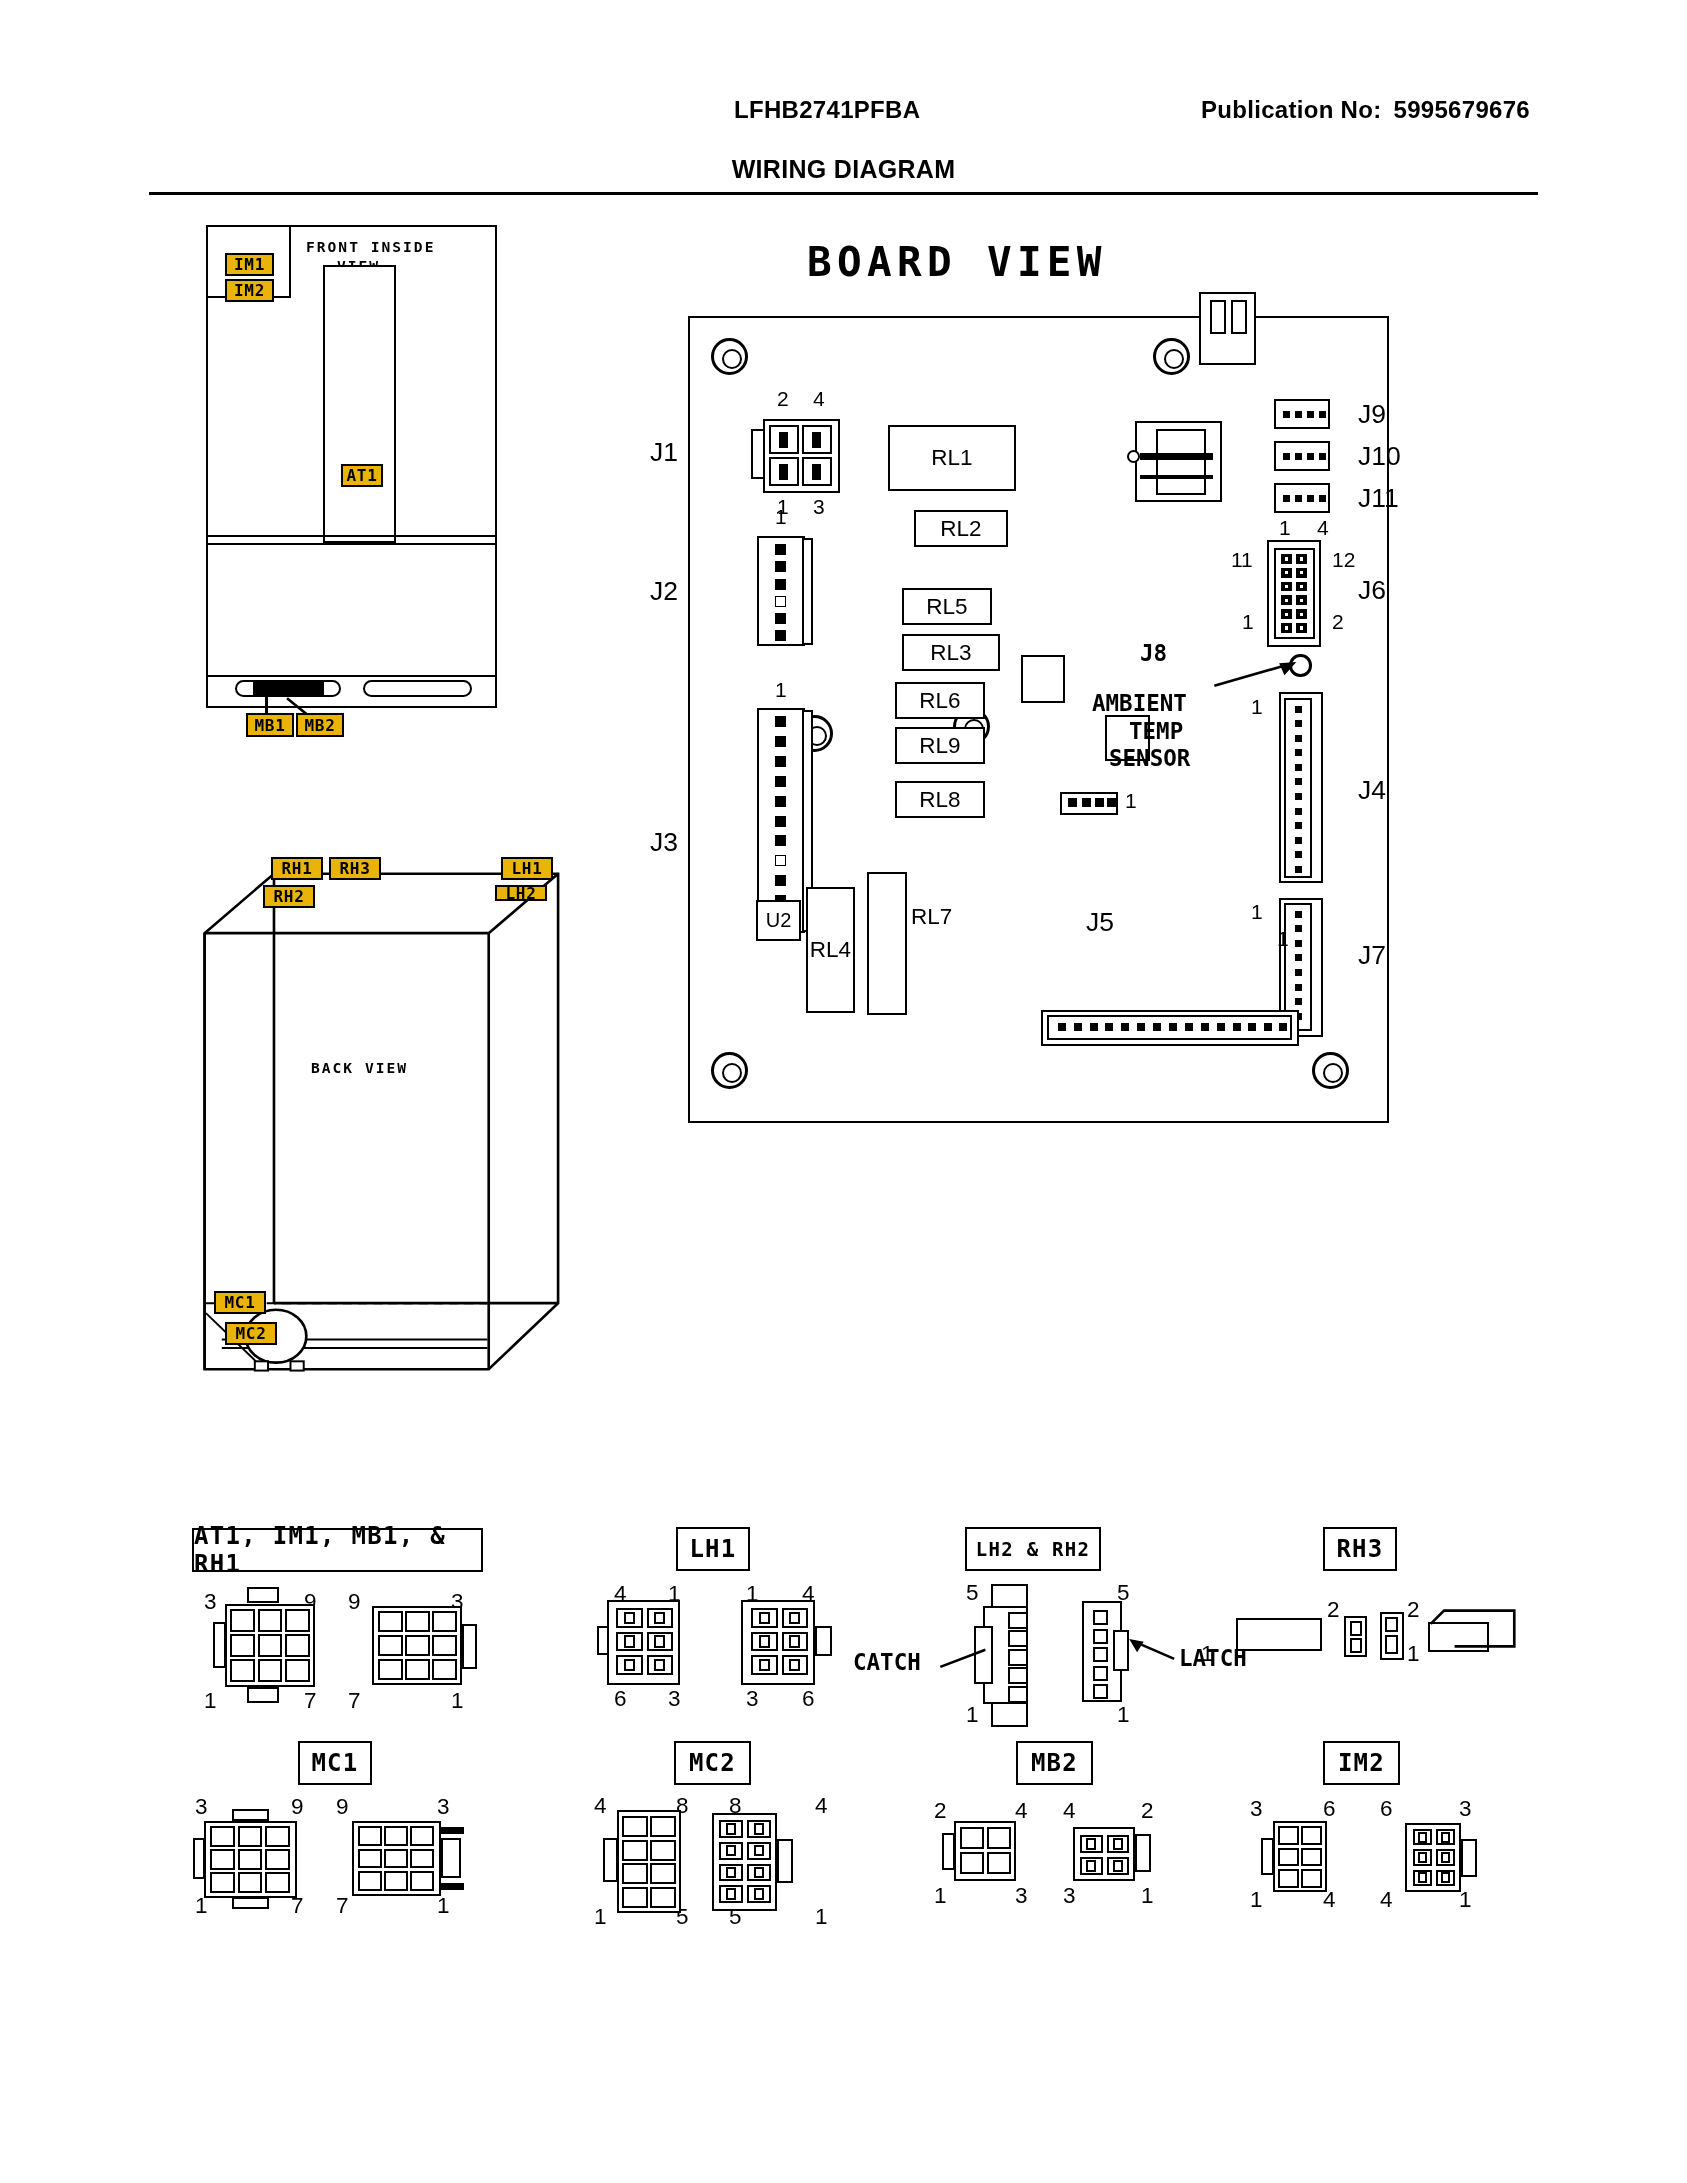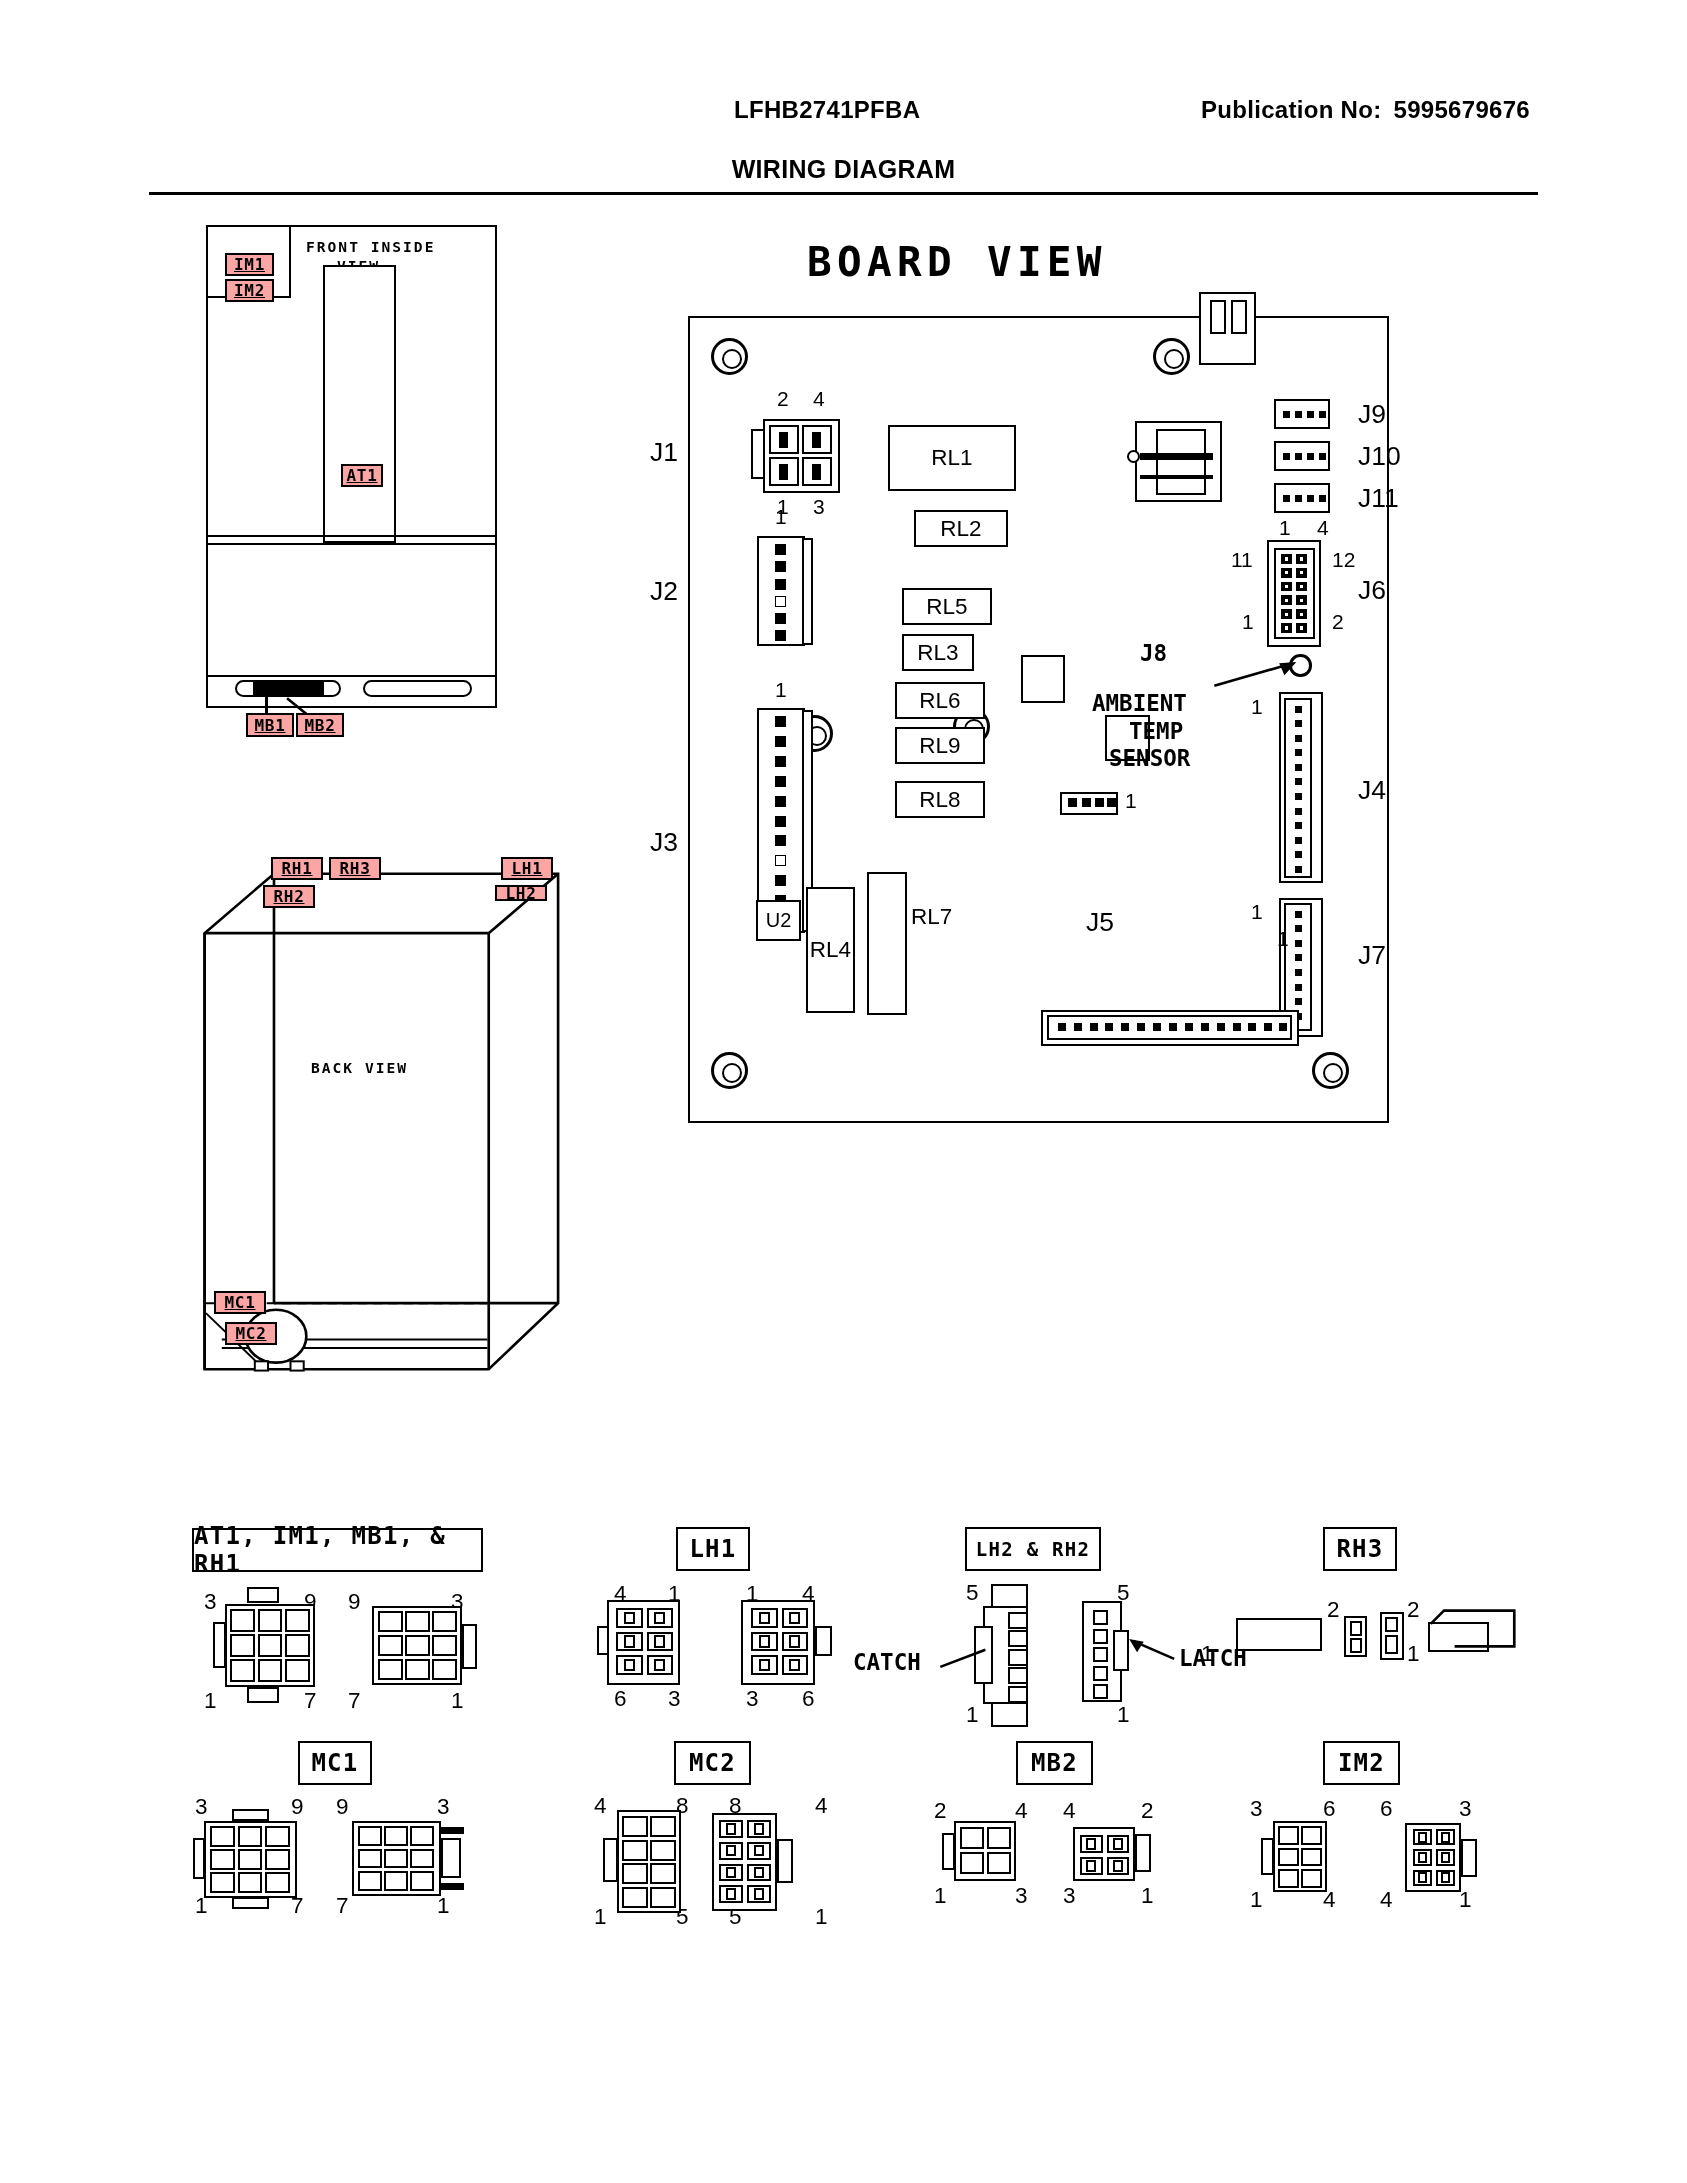--- a/index.html
+++ b/index.html
@@ -12,23 +12,23 @@
   .hdr-model{position:absolute;left:734px;top:96px;font-size:24px;font-weight:bold;letter-spacing:0.3px;}
   .hdr-pub{position:absolute;left:1201px;top:96px;font-size:24px;font-weight:bold;letter-spacing:0.3px;white-space:nowrap;}
   .hdr-pub .pno{margin-left:12px;}
   .hdr-title{position:absolute;left:0;top:155px;width:1687px;text-align:center;font-size:25px;font-weight:bold;letter-spacing:0.3px;}
   .hdr-rule{position:absolute;left:149px;top:192px;width:1389px;height:2.6px;background:#000;}
 
   
   .bx{position:absolute;box-sizing:border-box;border:2px solid #000;background:#fff;}
   .bx2{position:absolute;box-sizing:border-box;border:2.6px solid #000;background:#fff;}
   .thin{position:absolute;box-sizing:border-box;border:1.3px solid #000;background:#fff;}
-  .lbl{position:absolute;box-sizing:border-box;border:2px solid #000;background:#fca5a5;
+  .lbl{position:absolute;box-sizing:border-box;border:2px solid #000;background:#eab308;
        display:flex;align-items:center;justify-content:center;
-       font-family:"DejaVu Sans Mono",monospace;font-weight:bold;letter-spacing:0.7px;text-decoration:underline;}
+       font-family:"DejaVu Sans Mono",monospace;font-weight:bold;letter-spacing:0.7px;}
   .txt{position:absolute;white-space:nowrap;}
   .mono{font-family:"DejaVu Sans Mono",monospace;font-weight:bold;}
   .hl{position:absolute;background:#000;}
   .vl{position:absolute;background:#000;}
   .pin{position:absolute;background:#000;}
 
   
   #board{position:absolute;left:688px;top:316px;width:701px;height:807px;
          box-sizing:border-box;border:2.6px solid #000;background:#fff;}
   .mh{position:absolute;box-sizing:border-box;width:37px;height:37px;border-radius:50%;
@@ -167,21 +167,21 @@
     <div class="thin" style="left:85px;top:537px;width:10.6px;height:10.6px;"></div>
     <div class="pin" style="left:85px;top:557px;width:10.6px;height:10.6px;"></div>
     <div class="pin" style="left:85px;top:577px;width:10.6px;height:10.6px;"></div>
     <div class="pin" style="left:85px;top:595px;width:10.6px;height:10.6px;"></div>
     <div class="pn" style="left:85px;top:360px;">1</div>
     <div class="jl" style="left:-40px;top:509px;">J3</div>
 
     <div class="relay" style="left:198px;top:107px;width:128px;height:66px;">RL1</div>
     <div class="relay" style="left:224px;top:192px;width:94px;height:37px;">RL2</div>
     <div class="relay" style="left:212px;top:270px;width:90px;height:37px;">RL5</div>
-    <div class="relay" style="left:212px;top:316px;width:72px;height:37px;">RL3</div>
+    <div class="relay" style="left:212px;top:316px;width:98px;height:37px;">RL3</div>
     <div class="relay" style="left:205px;top:364px;width:90px;height:37px;">RL6</div>
     <div class="relay" style="left:205px;top:409px;width:90px;height:37px;">RL9</div>
     <div class="relay" style="left:205px;top:463px;width:90px;height:37px;">RL8</div>
     <div class="relay" style="left:116px;top:569px;width:49px;height:126px;">RL4</div>
     <div class="bx" style="left:177px;top:554px;width:40px;height:143px;"></div>
     <div class="txt" style="left:221px;top:586px;font-size:22.5px;">RL7</div>
     <div class="relay" style="left:66px;top:582px;width:45px;height:41px;font-size:20px;">U2</div>
 
     <div class="bx" style="left:331px;top:337px;width:44px;height:48px;"></div>
     <div class="bx" style="left:415px;top:397px;width:45px;height:46px;"></div>

